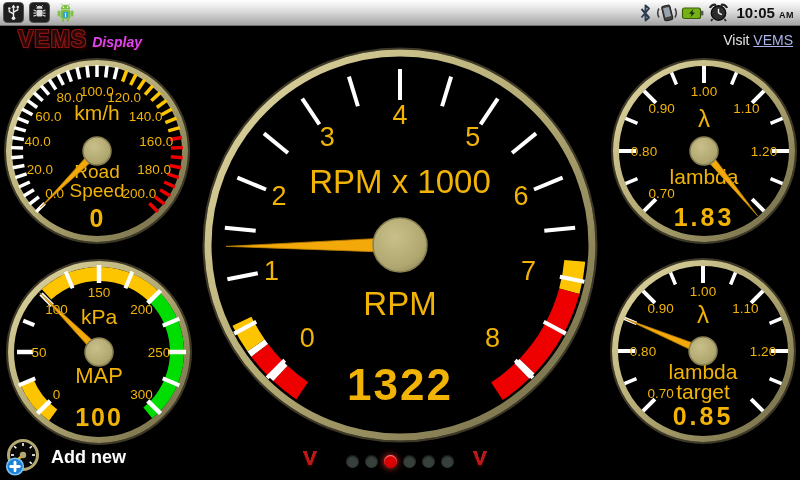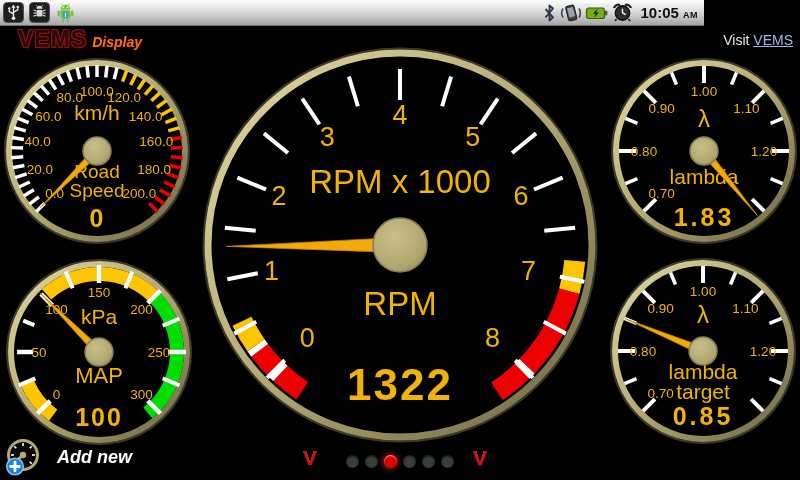--- a/index.html
+++ b/index.html
@@ -1,38 +1,38 @@
 <!DOCTYPE html>
 <html><head>
 <meta charset="utf-8">
 <style>
   html,body{margin:0;padding:0;background:#000;}
   .screen{position:relative;width:800px;height:480px;background:#000;overflow:hidden;
           font-family:"Liberation Sans",sans-serif;}
   
-  .status-bar{position:absolute;top:0;left:0;width:704px;height:25px;
+  .status-bar{position:absolute;top:0;left:0;width:800px;height:25px;
     background:linear-gradient(#ffffff,#dcdcdc 45%,#b9b9b9 80%,#a5a5a5);
     border-bottom:1px solid #707070;display:flex;justify-content:space-between;align-items:center;z-index:5;}
   .sb-left,.sb-right{display:flex;align-items:center;gap:3px;padding:0 3px;}
   .sb-left{gap:5px;padding-left:3px;}
   .badge{width:21px;height:21px;}
   .time{font-size:15px;font-weight:700;color:#101010;margin-left:4px;margin-right:3px;}
   .time small{font-size:9px;font-weight:700;letter-spacing:.5px;}
   
   .logo{position:absolute;left:18px;top:26px;z-index:4;white-space:nowrap;}
   .logo-vems{font-size:23px;font-weight:900;letter-spacing:1px;color:#2b0808;
     text-shadow:-1px -1px 0 #8e1414,1px -1px 0 #8e1414,-1px 1px 0 #8e1414,1px 1px 0 #8e1414,2px 3px 3px #2a0000;}
-  .logo-display{font-size:14px;font-weight:700;font-style:italic;color:#f97316;margin-left:5px;
+  .logo-display{font-size:14px;font-weight:700;font-style:italic;color:#d946ef;margin-left:5px;
     text-shadow:1px 1px 1px #300;}
   .visit{position:absolute;right:7px;top:32px;z-index:4;font-size:14px;color:#e6e6e6;text-align:center;}
   .visit a{color:#a9b3ea;text-decoration:underline;cursor:pointer;}
   
   #gauges{position:absolute;left:0;top:0;z-index:1;}
   
-  .add-new{position:absolute;left:4px;top:438px;display:flex;align-items:center;gap:15px;z-index:6;cursor:pointer;font-style:italic;}
+  .add-new{position:absolute;left:4px;top:438px;display:flex;align-items:center;gap:9px;z-index:6;cursor:pointer;}
   .add-new-label{font-size:18px;font-weight:700;color:#fff;text-shadow:0 1px 3px #000,0 0 6px #222;}
   .v-mark{position:absolute;top:447px;font-size:21px;font-weight:900;color:#c41414;z-index:6;
     transform:scaleY(.92);text-shadow:0 2px 2px #3a0404,0 -1px 0 #ff8080;}
   .v-left{left:303px;} .v-right{left:473px;}
   .dots{position:absolute;top:455px;left:50%;transform:translateX(-50%);display:flex;gap:6px;z-index:6;}
   .dot{width:13px;height:13px;border-radius:50%;background:#38403b;box-shadow:inset 0 1px 2px #0a0d0b;}
   .dot.active{background:#d80202;box-shadow:0 0 7px #e33,inset 0 1px 1px #ff8a8a;}
 </style>
 </head>
 <body>

